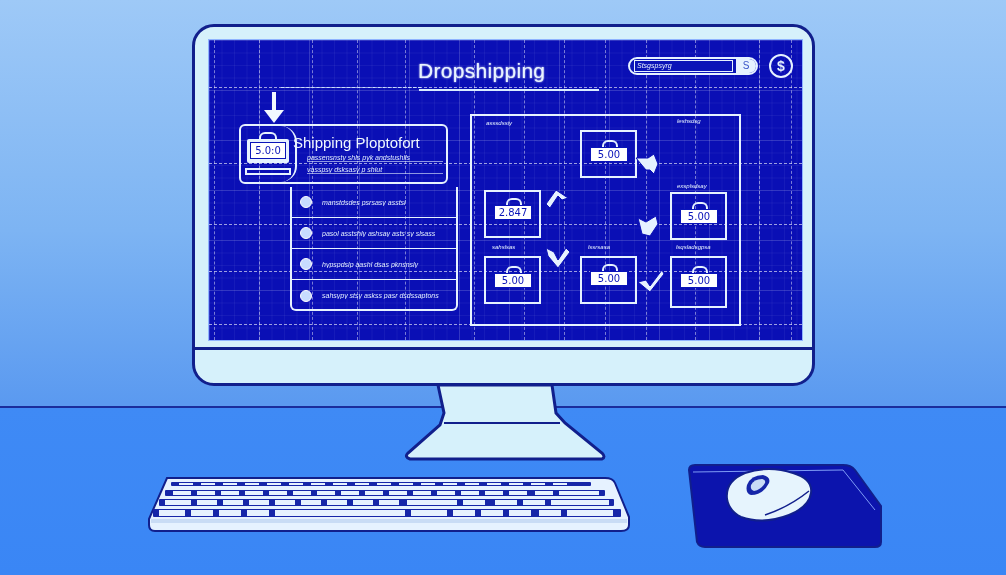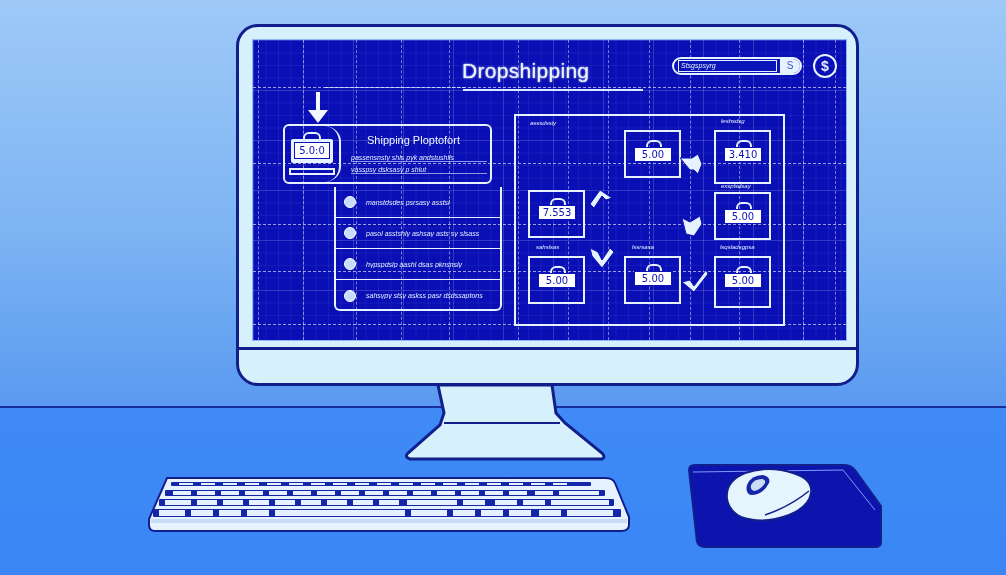--- a/index.html
+++ b/index.html
@@ -10,21 +10,21 @@
     background: linear-gradient(180deg, #9ec9f7 0%, #7db4f3 40%, #5b9af0 70%);
   }
   .desk {
     position: absolute; left: 0; top: 406px; width: 1006px; height: 169px;
     background: linear-gradient(180deg, #3f8af5 0%, #3a86f5 100%);
     border-top: 2px solid #1a2d9c;
   }
   
   .monitor {
     position: absolute; left: 192px; top: 24px; width: 623px; height: 362px;
-    background: #d6f1fb; border: 3px solid #111f8c; border-radius: 22px; margin-left: 44px;
+    background: #d6f1fb; border: 3px solid #111f8c; border-radius: 22px;
   }
   .monitor-chin-line {
     position: absolute; left: 0; right: 0; top: 320px; height: 0;
     border-top: 3px solid #111f8c;
   }
   .screen {
     position: absolute; left: 13px; top: 12px; width: 595px; height: 302px;
     background-color: #0a0fb5;
     background-image:
       linear-gradient(rgba(255,255,255,0.12) 1px, transparent 1px),
@@ -81,21 +81,21 @@
     position: absolute; background: #e6f2ff; border-radius: 2px;
   }
   .bag-handle {
     position: absolute; border: 2px solid #e6f2ff; border-bottom: none; border-radius: 6px 6px 0 0;
   }
   .bag-label {
     position: absolute; background: #fff; border: 1px solid #0a14b8;
     color: #0a14b8; font-size: 10px; text-align: center; font-family: "DejaVu Sans", sans-serif;
   }
   .thumb-bar { position: absolute; left: 4px; top: 42px; width: 46px; height: 7px; border: 2px solid #e6f2ff; }
-  .card-title { position: absolute; left: 82px; top: 8px; font-size: 11px; color: #f0f8ff; }
+  .card-title { position: absolute; left: 52px; top: 8px; font-size: 15px; color: #f0f8ff; }
   .card-desc {
     position: absolute; left: 66px; font-size: 7px; color: #e6f2ff; font-style: italic;
     border-bottom: 1px solid rgba(230,242,255,0.6); white-space: nowrap; overflow: hidden; width: 136px;
   }
 
   .feature-list {
     position: absolute; left: 81px; top: 147px; width: 168px; height: 124px;
     border: 2px solid #e6f2ff; border-top: none; border-radius: 0 0 6px 6px;
   }
   .feature-item {
@@ -203,28 +203,24 @@
     </div>
 
     <div class="flow-panel">
 
       <div class="flow-label" style="left:14px;top:4px">asssdssiy</div>
       <div class="flow-box" style="left:108px;top:14px">
         <div class="bag-handle" style="left:20px;top:8px;width:16px;height:7px;"></div>
         <div class="bag-label" style="left:8px;top:15px;width:38px;height:15px;line-height:13px;">5.00</div>
       </div>
       <div class="flow-label" style="left:205px;top:2px">leshsdsg</div>
-      <div class="flow-box" style="left:198px;top:14px;height:54px">
-        <div class="bag-handle" style="left:20px;top:8px;width:16px;height:7px;"></div>
-        <div class="bag-label" style="left:8px;top:15px;width:38px;height:15px;line-height:13px;">3.410</div>
-      </div>
 
       <div class="flow-box" style="left:12px;top:74px">
         <div class="bag-handle" style="left:20px;top:6px;width:16px;height:7px;"></div>
-        <div class="bag-label" style="left:8px;top:13px;width:38px;height:15px;line-height:13px;">7.553</div>
+        <div class="bag-label" style="left:8px;top:13px;width:38px;height:15px;line-height:13px;">2.847</div>
       </div>
       <div class="flow-label" style="left:205px;top:67px">exsplsdsay</div>
       <div class="flow-box" style="left:198px;top:76px">
         <div class="bag-handle" style="left:20px;top:8px;width:16px;height:7px;"></div>
         <div class="bag-label" style="left:8px;top:15px;width:38px;height:15px;line-height:13px;">5.00</div>
       </div>
 
       <div class="flow-label" style="left:20px;top:128px">sahslsas</div>
       <div class="flow-label" style="left:116px;top:128px">lssrsasa</div>
       <div class="flow-label" style="left:204px;top:128px">lsqsladsgpsa</div>

